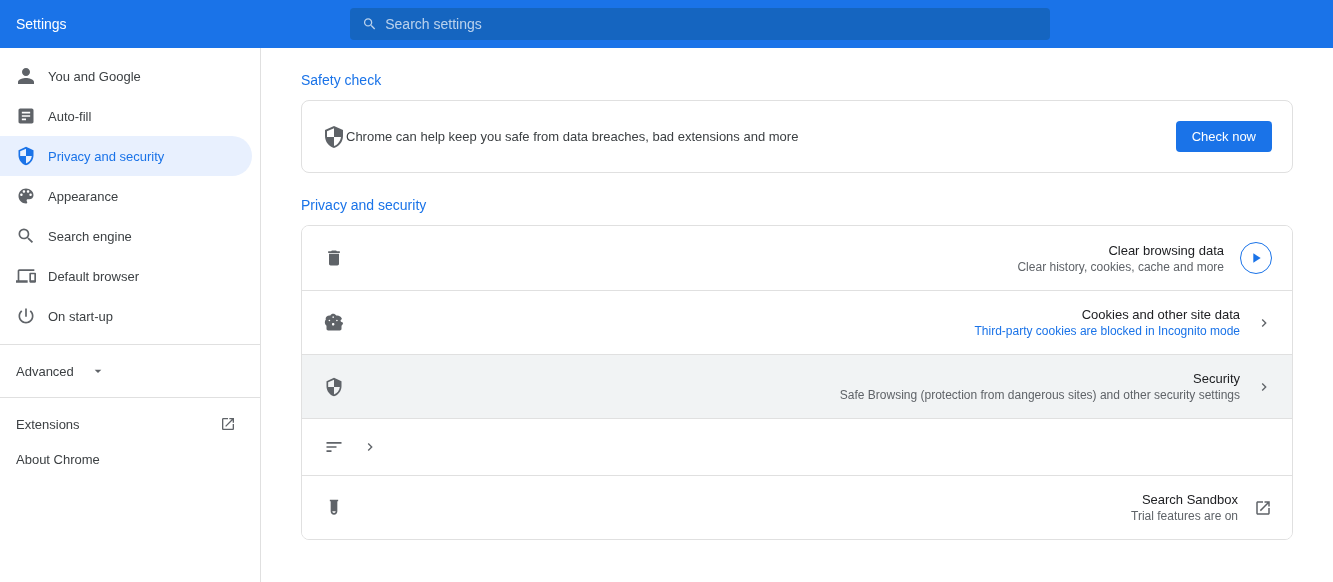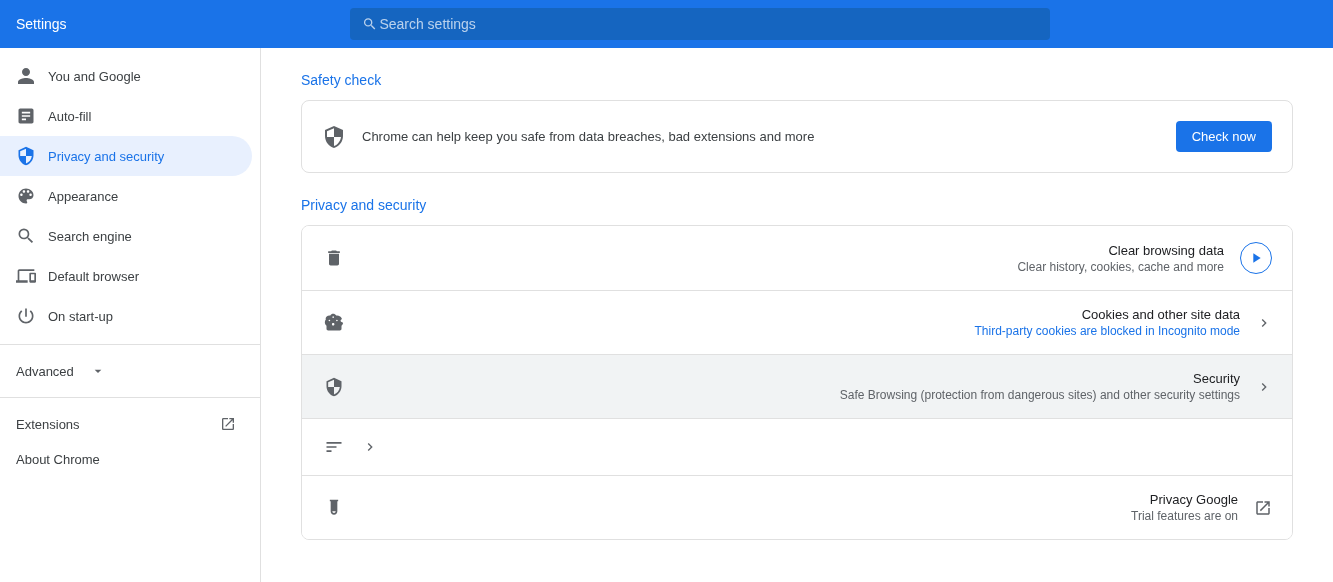--- a/index.html
+++ b/index.html
@@ -24,21 +24,21 @@
     #search-bar {
       flex: 1;
       max-width: 700px;
       margin: 8px auto;
       background: #1565c0;
       border-radius: 4px;
       display: flex;
       align-items: center;
       padding: 0 12px;
       height: 32px;
-      gap: 2px;
+      gap: 8px;
     }
     #search-input {
       background: transparent;
       border: none;
       outline: none;
       color: #fff;
       font-size: 14px;
       width: 100%;
     }
     #search-input::placeholder { color: rgba(255,255,255,0.7); }
@@ -113,21 +113,21 @@
       margin-bottom: 12px;
     }
 
     
     .safety-card {
       border: 1px solid #e0e0e0;
       border-radius: 8px;
       padding: 20px 20px;
       display: flex;
       align-items: center;
-      gap: 16px;
+      gap: 0;
       margin-bottom: 24px;
     }
     .safety-card-text { flex: 1; color: #3c4043; font-size: 13px; }
     .check-now-btn {
       background: #1a73e8;
       color: #fff;
       border: none;
       border-radius: 4px;
       padding: 8px 16px;
       font-size: 13px;
@@ -358,21 +358,21 @@
           </div>
         </div>
 
         <div class="settings-row">
           <span class="row-icon">
             <svg width="20" height="20" viewBox="0 0 24 24" fill="#5f6368">
                 <path d="M7 2v2h1v12.27A4 4 0 0 0 12 20a4 4 0 0 0 4-3.73V4h1V2H7zm5 16c-1.1 0-2-.9-2-2h4c0 1.1-.9 2-2 2z"></path>
               </svg>
           </span>
           <div class="settings-row-content">
-            <div class="settings-row-title">Privacy Google</div>
+            <div class="settings-row-title">Search Sandbox</div>
             <div class="settings-row-subtitle">Trial features are on</div>
           </div>
           <div class="row-action">
             <svg width="18" height="18" viewBox="0 0 24 24" fill="#5f6368">
                 <path d="M19 19H5V5h7V3H5c-1.11 0-2 .9-2 2v14c0 1.1.89 2 2 2h14c1.1 0 2-.9 2-2v-7h-2v7zM14 3v2h3.59l-9.83 9.83 1.41 1.41L19 6.41V10h2V3h-7z"></path>
               </svg>
           </div>
         </div>
 
       </div>

